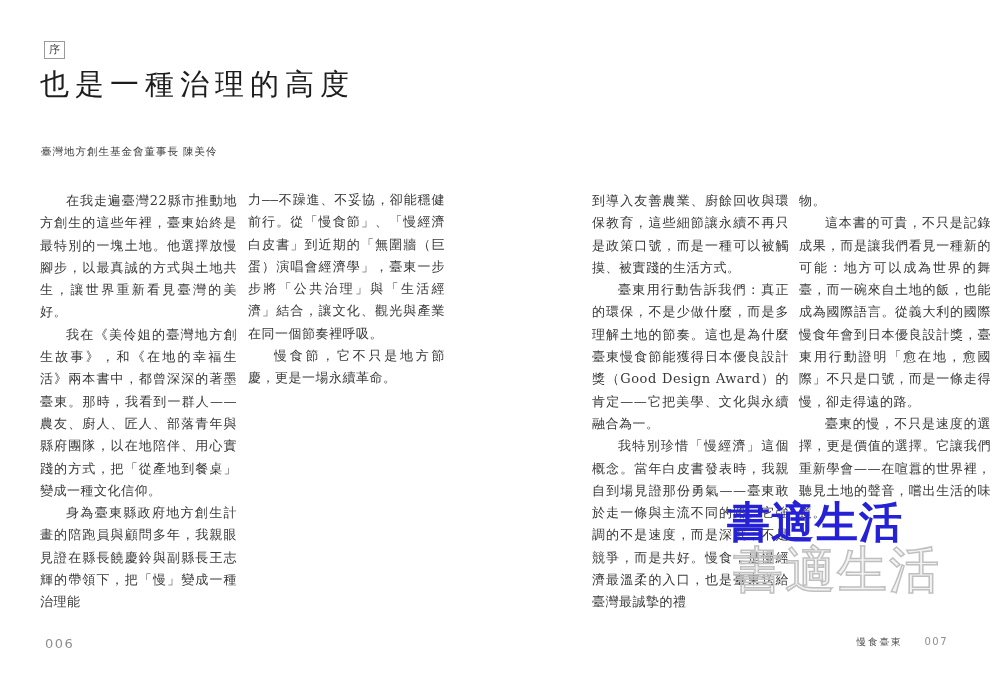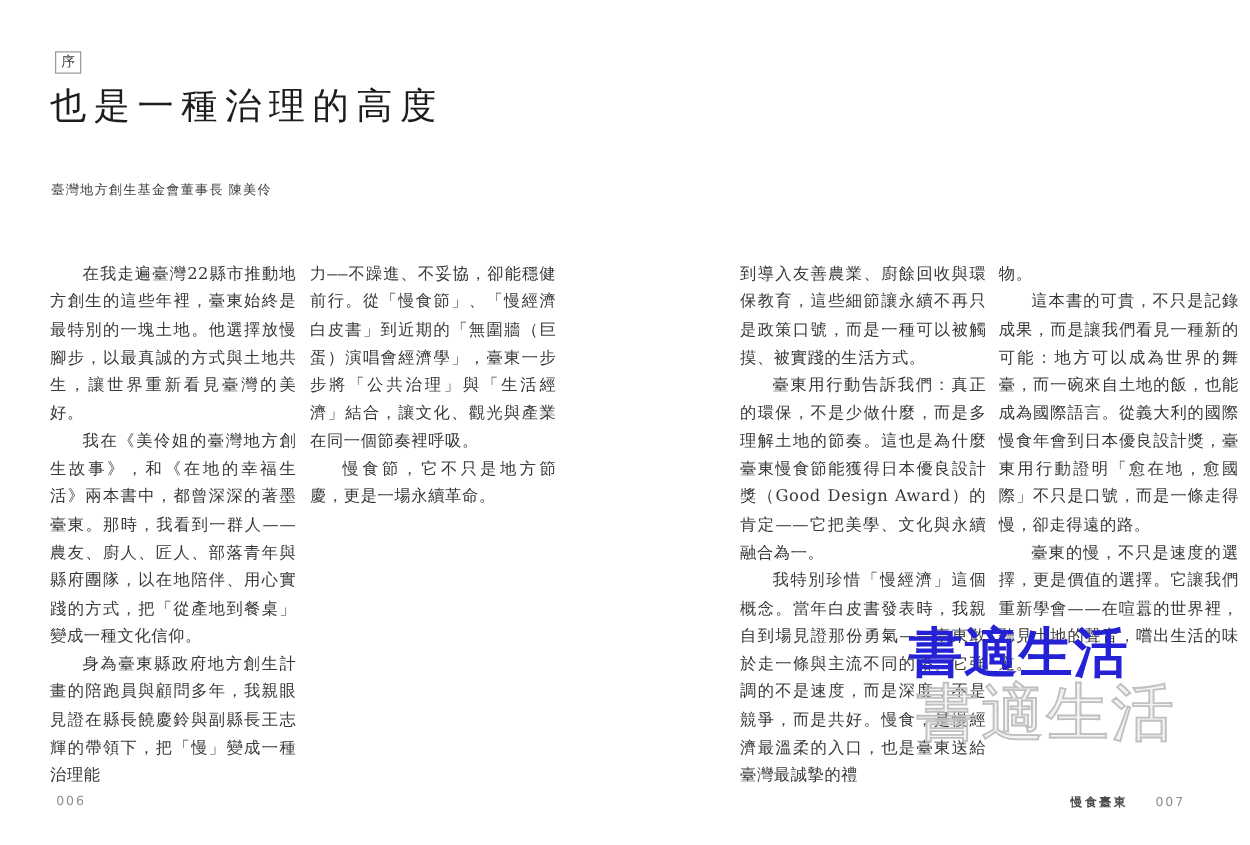--- a/index.html
+++ b/index.html
@@ -38,21 +38,21 @@
     position: absolute;
     left: 41px;
     top: 145px;
     font-size: 10.5px;
     letter-spacing: 1px;
     color: #3e3e3e;
     font-family: Liberation Sans, sans-serif;
   }
   .col {
     position: absolute;
-    top: 209px;
+    top: 190px;
     width: 197px;
     font-size: 13px;
     line-height: 22.3px;
     text-align: justify;
     text-justify: inter-character;
     color: #383838;
     letter-spacing: 0.5px;
   }
   .col p { margin: 0; text-indent: 2em; }
   .col p.cont { text-indent: 0; }
@@ -79,37 +79,37 @@
     letter-spacing: 2px;
     color: rgba(190,190,190,0.18);
     -webkit-text-stroke: 1.5px #c0c0c0;
     white-space: nowrap;
     z-index: 4;
   }
   .footer-left {
     position: absolute;
     left: 45px;
     top: 636px;
-    font-size: 10px;
+    font-size: 13px;
     letter-spacing: 1.5px;
     color: #8f8f8f;
     font-family: "DejaVu Sans", sans-serif;
   }
   .footer-right {
     position: absolute;
     right: 52px;
     top: 636px;
     display: flex;
     align-items: baseline;
     gap: 22px;
     font-family: "DejaVu Sans", sans-serif;
   }
   .footer-book-title {
     font-size: 9.5px;
-    font-weight: bold;
+    font-weight: normal;
     letter-spacing: 2px;
     color: #4c4c4c;
   }
   .footer-page-right {
     font-size: 10px;
     letter-spacing: 1.5px;
     color: #8f8f8f;
   }
 </style>
 </head>

